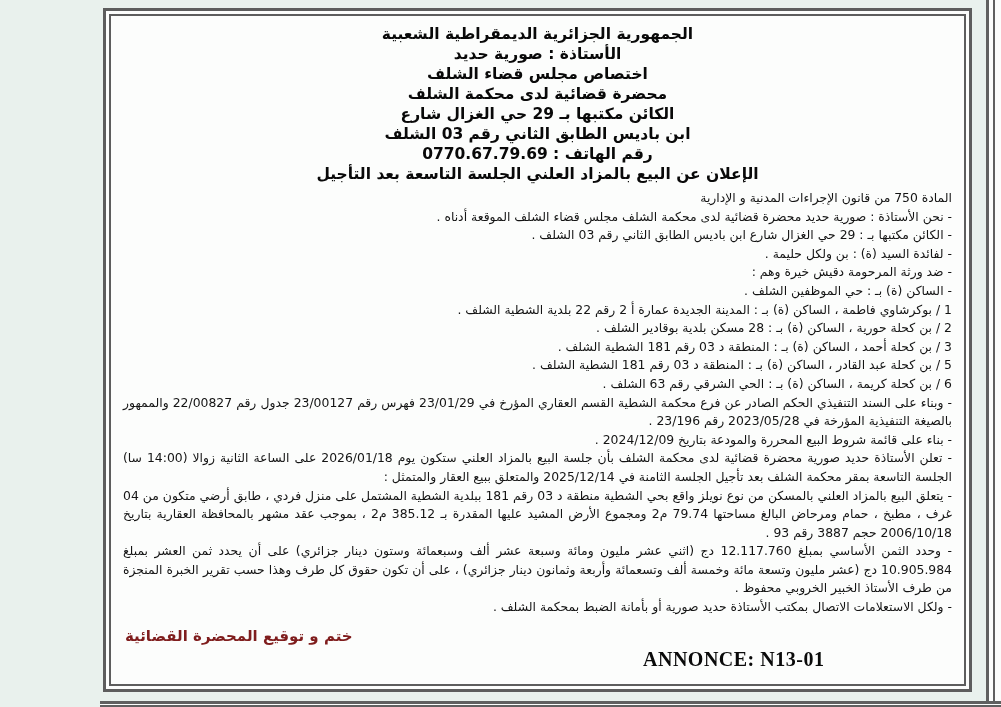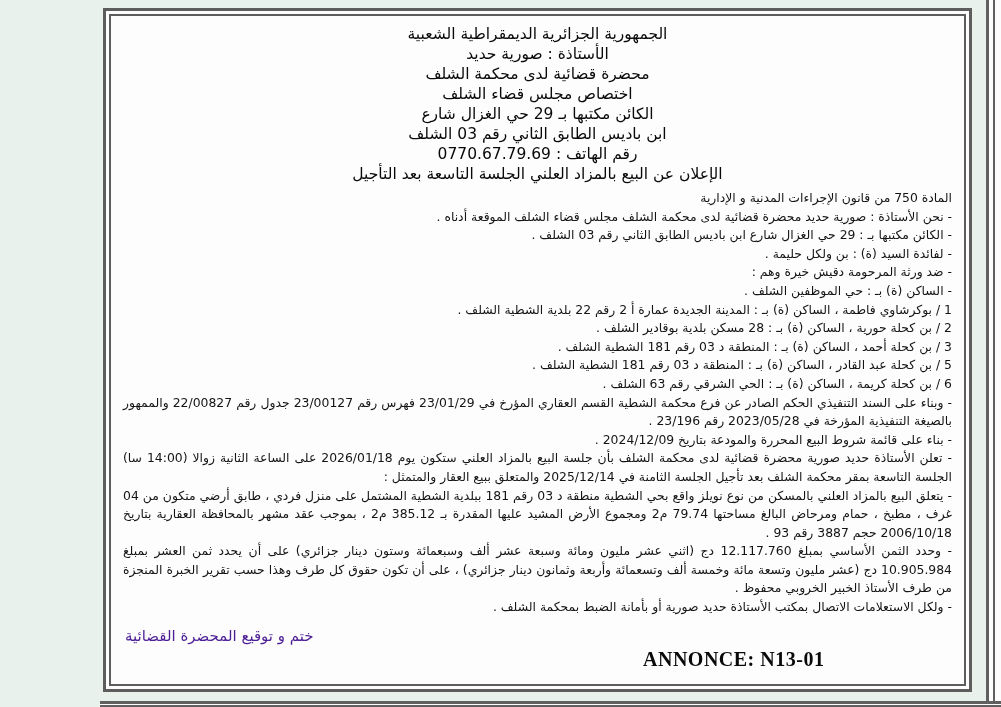--- a/index.html
+++ b/index.html
@@ -31,21 +31,21 @@
     width: 100%;
     height: 100%;
     border: 2px solid #5d5d5d;
     padding: 8px 12px 4px 12px;
     overflow: hidden;
   }
   
   .masthead {
     direction: rtl;
     text-align: center;
-    font-weight: normal;
+    font-weight: bold;
     font-size: 15.5px;
     line-height: 20px;
     color: #090909;
     margin-bottom: 5px;
     letter-spacing: 0.3px;
   }
   .masthead .hline { white-space: nowrap; }
   .masthead .hline.title-line { letter-spacing: 0.2px; }
   
   .body-text {
@@ -64,23 +64,23 @@
     position: relative;
     height: 52px;
     margin-top: 2px;
   }
   .stamp-note {
     position: absolute;
     right: auto;
     left: 2px;
     top: 8px;
     direction: rtl;
-    font-weight: normal;
+    font-weight: bold;
     font-size: 15px;
-    color: #4c1d95;
+    color: #7f1d1d;
   }
   .annonce-ref {
     position: absolute;
     left: 520px;
     bottom: 0px;
     font-family: "Liberation Serif", serif;
     font-weight: bold;
     font-size: 20px;
     letter-spacing: 0.5px;
     color: #0a0a0a;
@@ -120,22 +120,22 @@
 <body>
 
 <div class="page">
 
   <div class="frame">
     <div class="frame-inner">
 
       <div class="masthead">
         <div class="hline">الجمهورية الجزائرية الديمقراطية الشعبية</div>
         <div class="hline">الأستاذة : صورية حديد</div>
+        <div class="hline">اختصاص مجلس قضاء الشلف</div>
         <div class="hline">محضرة قضائية لدى محكمة الشلف</div>
-        <div class="hline">اختصاص مجلس قضاء الشلف</div>
         <div class="hline">الكائن مكتبها بـ 29 حي الغزال شارع</div>
         <div class="hline">ابن باديس الطابق الثاني رقم 03 الشلف</div>
         <div class="hline">رقم الهاتف : 0770.67.79.69</div>
         <div class="hline title-line">الإعلان عن البيع بالمزاد العلني الجلسة التاسعة بعد التأجيل</div>
       </div>
 
       <div class="body-text">
         <p>المادة 750 من قانون الإجراءات المدنية و الإدارية</p>
         <p>- نحن الأستاذة : صورية حديد محضرة قضائية لدى محكمة الشلف مجلس قضاء الشلف الموقعة أدناه .</p>
         <p>- الكائن مكتبها بـ : 29 حي الغزال شارع ابن باديس الطابق الثاني رقم 03 الشلف .</p>

